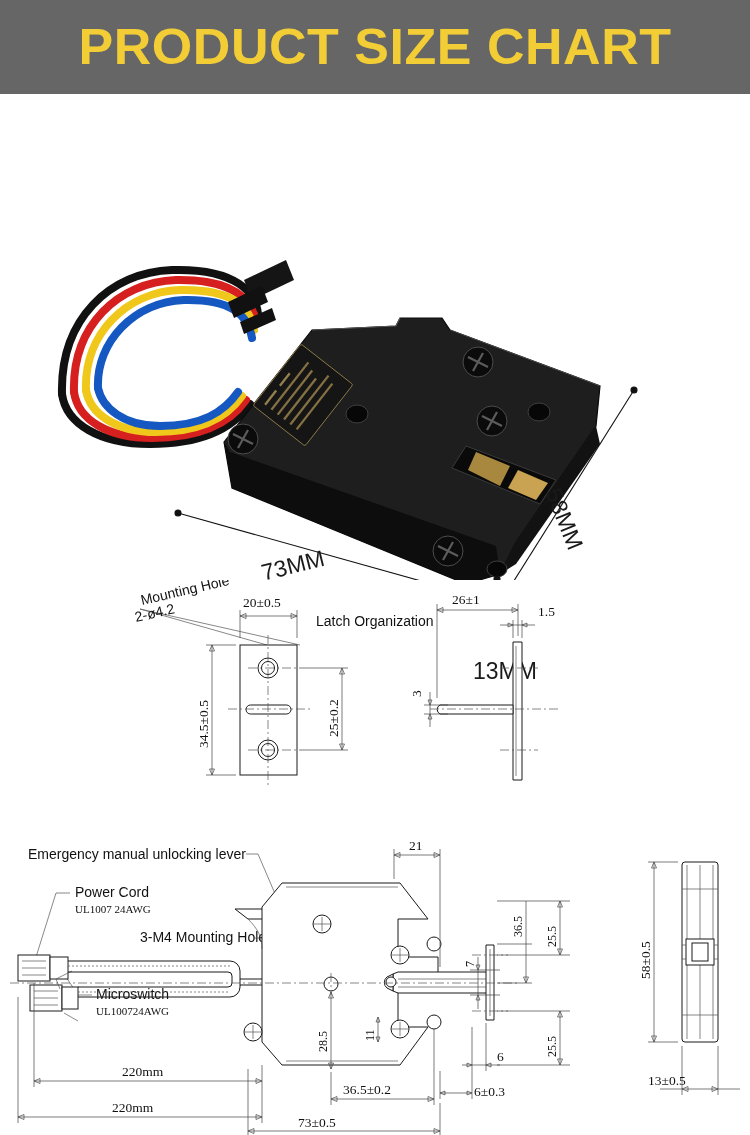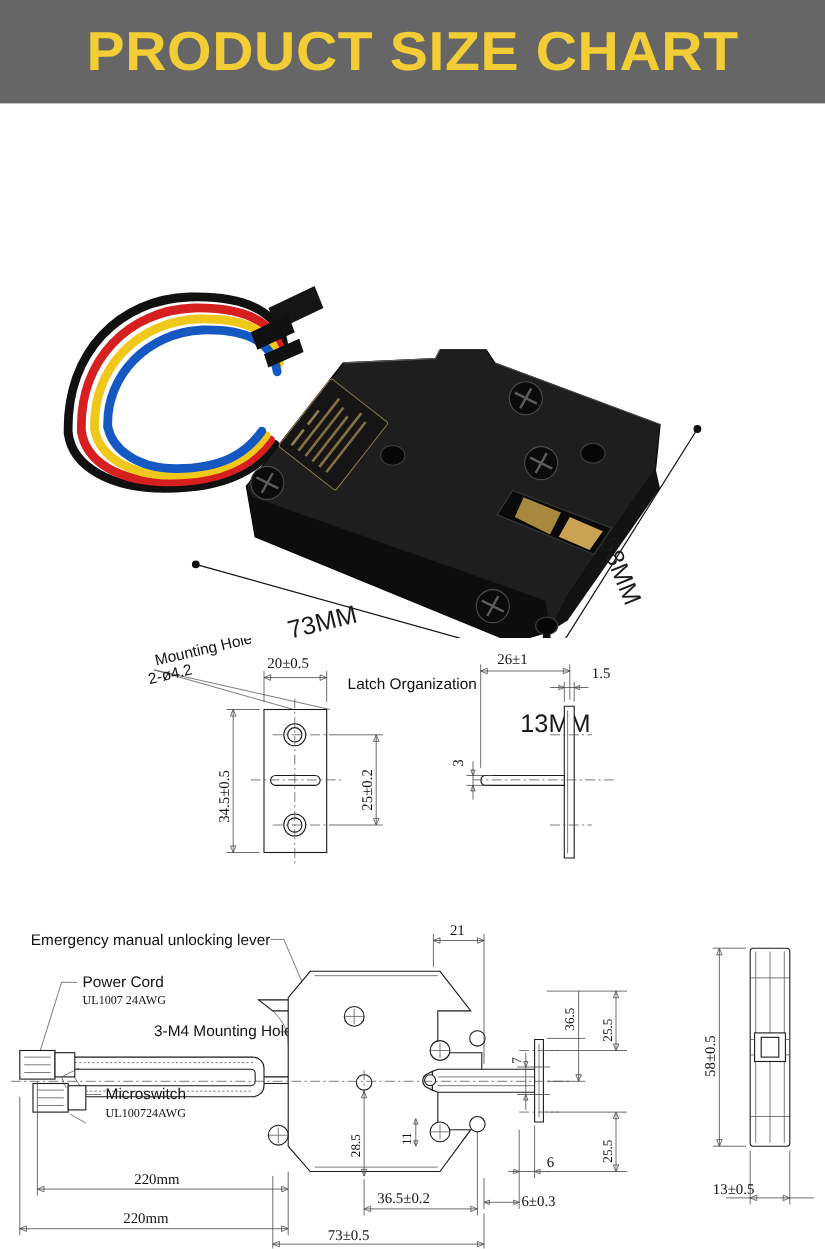--- a/index.html
+++ b/index.html
@@ -32,21 +32,21 @@
   
   .photo-section { position: absolute; left: 0; top: 94px; width: 750px; height: 486px; }
   .photo-svg { position: absolute; left: 0; top: 0; }
   .dim-text {
     position: absolute;
     font-family: "Liberation Sans", sans-serif;
     font-size: 23px; color: #1a1a1a; white-space: nowrap;
   }
   .dim-73 { left: 262px; top: 466px; transform: rotate(-14deg); transform-origin: left center; }
   .dim-58 { left: 552px; top: 382px; transform: rotate(68deg); transform-origin: left center; }
-  .dim-13 { left: 473px; top: 550px; }
+  .dim-13 { left: 473px; top: 564px; }
 
   
   .draw-section { position: absolute; left: 0; width: 750px; }
   .mid-section { top: 580px; height: 225px; }
   .bot-section { top: 805px; height: 330px; margin-top: 32px; }
   svg { display: block; }
   .ln { stroke: #1a1a1a; stroke-width: 1; fill: none; }
   .ln-thin { stroke: #555; stroke-width: 0.7; fill: none; }
   .ln-ctr { stroke: #555; stroke-width: 0.7; fill: none; stroke-dasharray: 9 3 2 3; }
   .ln-dim { stroke: #444; stroke-width: 0.7; fill: none; }

